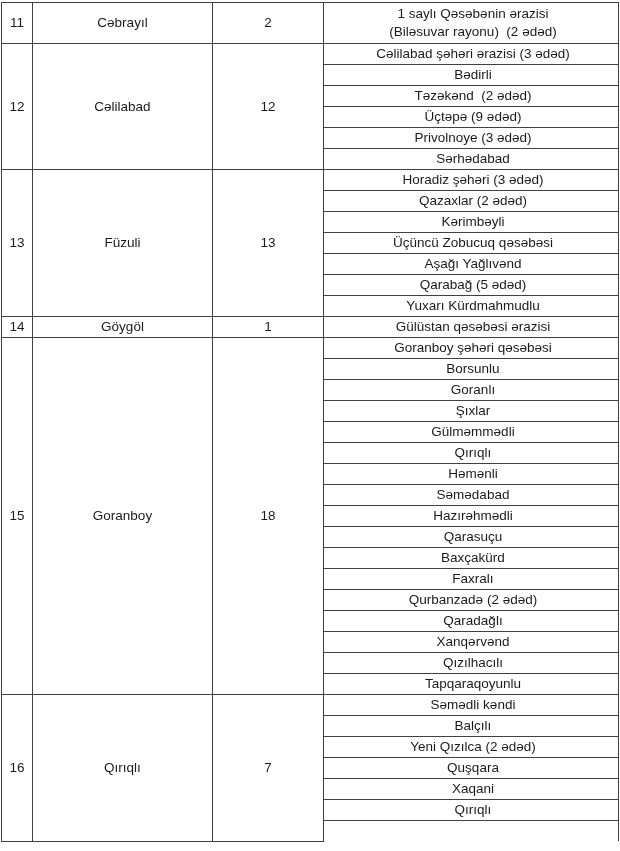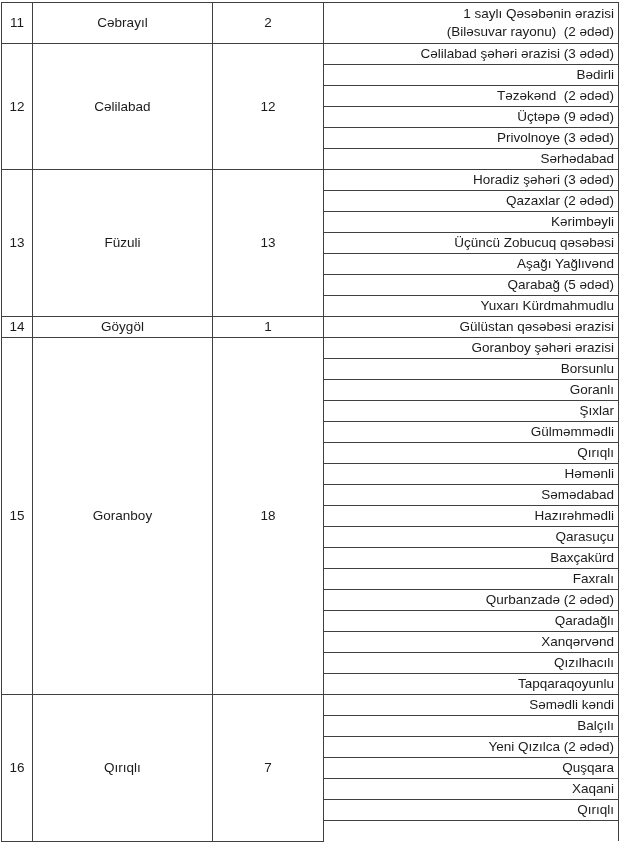--- a/index.html
+++ b/index.html
@@ -33,21 +33,21 @@
     vertical-align: middle;
     overflow: hidden;
     box-sizing: border-box;
   }
   td.c-no, td.c-district, td.c-count {
     text-align: center;
     padding: 0 2px;
     margin-left: 41px;
   }
   td.c-item {
-    text-align: right;
+    text-align: center;
     padding: 1px 4px 1px 8px;
     height: 20.7px;
     white-space: pre-wrap;
   }
   td.c-item.tall { height: 41px; }
   tr.partial td { height: 20.7px; border-bottom: none; }
 </style>
 </head>
 <body>
 
@@ -115,21 +115,21 @@
         <tr>
           <td rowspan="1" class="c-no">14</td>
           <td rowspan="1" class="c-district">Göygöl</td>
           <td rowspan="1" class="c-count">1</td>
           <td class="c-item">Gülüstan qəsəbəsi ərazisi</td>
         </tr>
         <tr>
           <td rowspan="17" class="c-no">15</td>
           <td rowspan="17" class="c-district">Goranboy</td>
           <td rowspan="17" class="c-count">18</td>
-          <td class="c-item">Goranboy şəhəri ərazisi</td>
+          <td class="c-item">Goranboy şəhəri qəsəbəsi</td>
         </tr>
         <tr>
           <td class="c-item">Borsunlu</td>
         </tr>
         <tr>
           <td class="c-item">Goranlı</td>
         </tr>
         <tr>
           <td class="c-item">Şıxlar</td>
         </tr>

